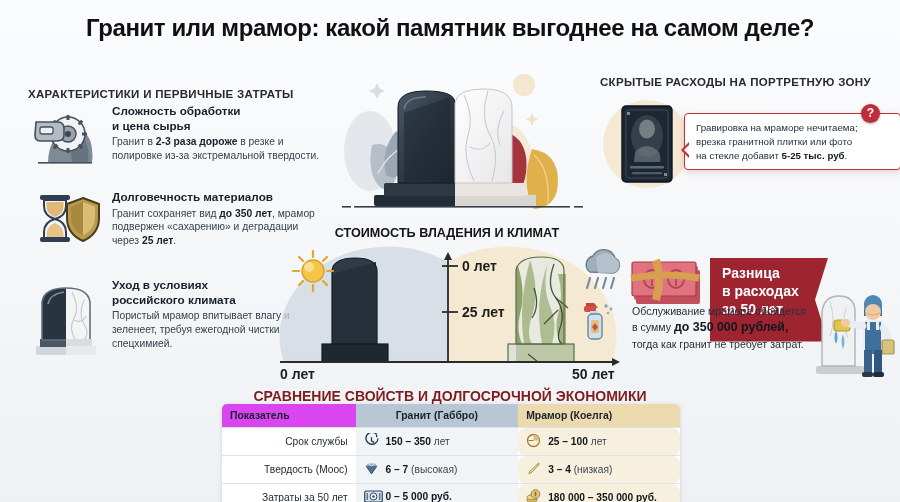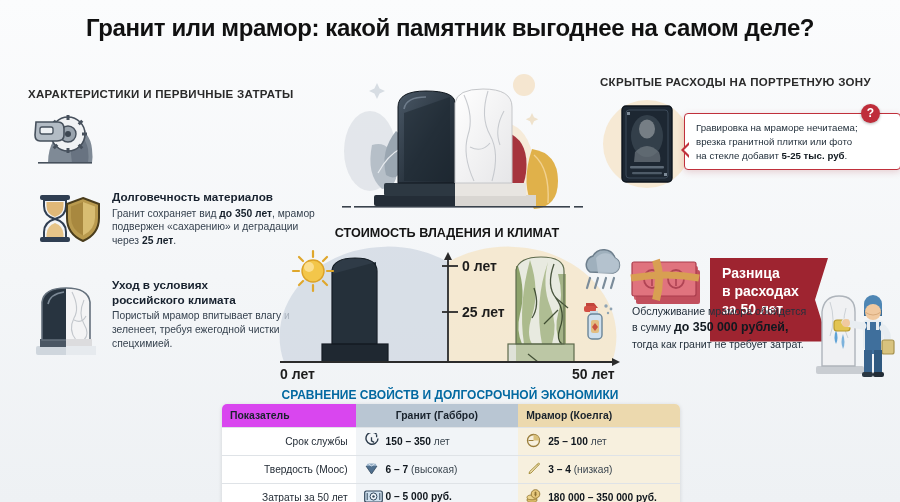--- a/index.html
+++ b/index.html
@@ -53,32 +53,32 @@
   #ribbon{
     background:#9e2430;color:#fff;padding:6px 20px 23px 12px;
     font-size:14px;font-weight:bold;line-height:1.3;
     clip-path:polygon(0 0,100% 0,calc(100% - 13px) 50%,100% 100%,0 100%);
     width:86px;
   }
   #money-note{font-size:10.6px;color:#25313d;line-height:1.45;}
   #money-note b{font-size:12.4px;color:#10181f;}
 
   
-  #tbl-head{font-size:12px;font-weight:bold;color:#0369a1;text-align:center;}
+  #tbl-head{font-size:14px;font-weight:bold;color:#7f1d1d;text-align:center;}
   table{border-collapse:collapse;width:458px;font-size:10.2px;
         background:#fff;border-radius:5px;overflow:hidden;
         box-shadow:0 1px 4px rgba(0,0,0,.13);}
   th{font-weight:bold;padding:6px 8px;font-size:10.4px;color:#18222c;}
   th.c0{background:#d946ef;text-align:left;}
   th.c1{background:#b9c6d3;text-align:center;}
   th.c2{background:#ecd9ae;text-align:left;}
   td{padding:5px 8px;border-top:1px solid #dfe3e7;color:#1d2630;white-space:nowrap;}
   td.c0{background:#fff;width:133px;text-align:right;}
   td.c1{background:#f1f4f7;width:172px;}
-  td.c2{background:#f7f0de;width:153px;}
+  td.c2{background:#f7f0de;width:153px;border-radius:8px;}
   td b{color:#0f161d;}
   .cellicon{display:inline-block;width:17px;vertical-align:-3px;margin-right:5px;}
   .muted{color:#3a454f;font-weight:normal;}
 </style>
 </head>
 <body>
 
 <div class="stage">
 
   <div class="abs" id="title">Гранит или мрамор: какой памятник выгоднее на самом деле?</div>
@@ -156,20 +156,29 @@
           <rect x="51" y="14" width="3" height="5" transform="rotate(45 52.5 16.5)"></rect>
           <rect x="26" y="38" width="3" height="5" transform="rotate(45 27.5 40.5)"></rect>
         </g>
         <circle cx="40" cy="28" r="8" fill="#9aa4ae" stroke="#46505c" stroke-width="1.4"></circle>
         <circle cx="40" cy="28" r="3" fill="#3d4752"></circle>
         <path d="M8 16 h22 q6 0 6 7 v6 q0 6 -7 6 H12 q-5 0 -5 -6z" fill="#b3bcc5" stroke="#46505c" stroke-width="1.6"></path>
         <rect x="12" y="21" width="13" height="7" rx="2" fill="#eef1f4" stroke="#46505c" stroke-width="1.3"></rect>
         <rect x="10" y="56" width="54" height="1.6" fill="#46505c"></rect>
       </svg>
     </div>
+    <div style="margin-left:84px;">
+      <div class="ftitle">
+        <span>Сложность обработки</span><br>
+        <span>и цена сырья</span>
+      </div>
+      <div class="fdesc">
+        <span>Гранит в </span><b>2-3 раза дороже</b><span> в резке и полировке из-за экстремальной твердости.</span>
+      </div>
+    </div>
   </div>
 
   <div class="abs feat" style="left:28px;top:190px;">
     <div class="ficon" style="top:0px;">
       <svg width="80" height="58" viewBox="0 0 80 58">
         <rect x="12" y="5" width="30" height="5" rx="2" fill="#2f3e52"></rect>
         <rect x="12" y="47" width="30" height="5" rx="2" fill="#2f3e52"></rect>
         <path d="M16 10 h22 v6 q0 10 -11 13 q11 3 11 13 v6 H16 v-6 q0 -10 11 -13 q-11 -3 -11 -13z" fill="#f2f4f7" stroke="#2f3e52" stroke-width="2"></path>
         <path d="M18.5 12 h17 v4 q0 8 -8.5 11 q-8.5 -3 -8.5 -11z" fill="#e0b878"></path>
         <path d="M27 33 q8 3 8.5 11 v3 h-17 v-3 q.5 -8 8.5 -11z" fill="#e6c489"></path>

